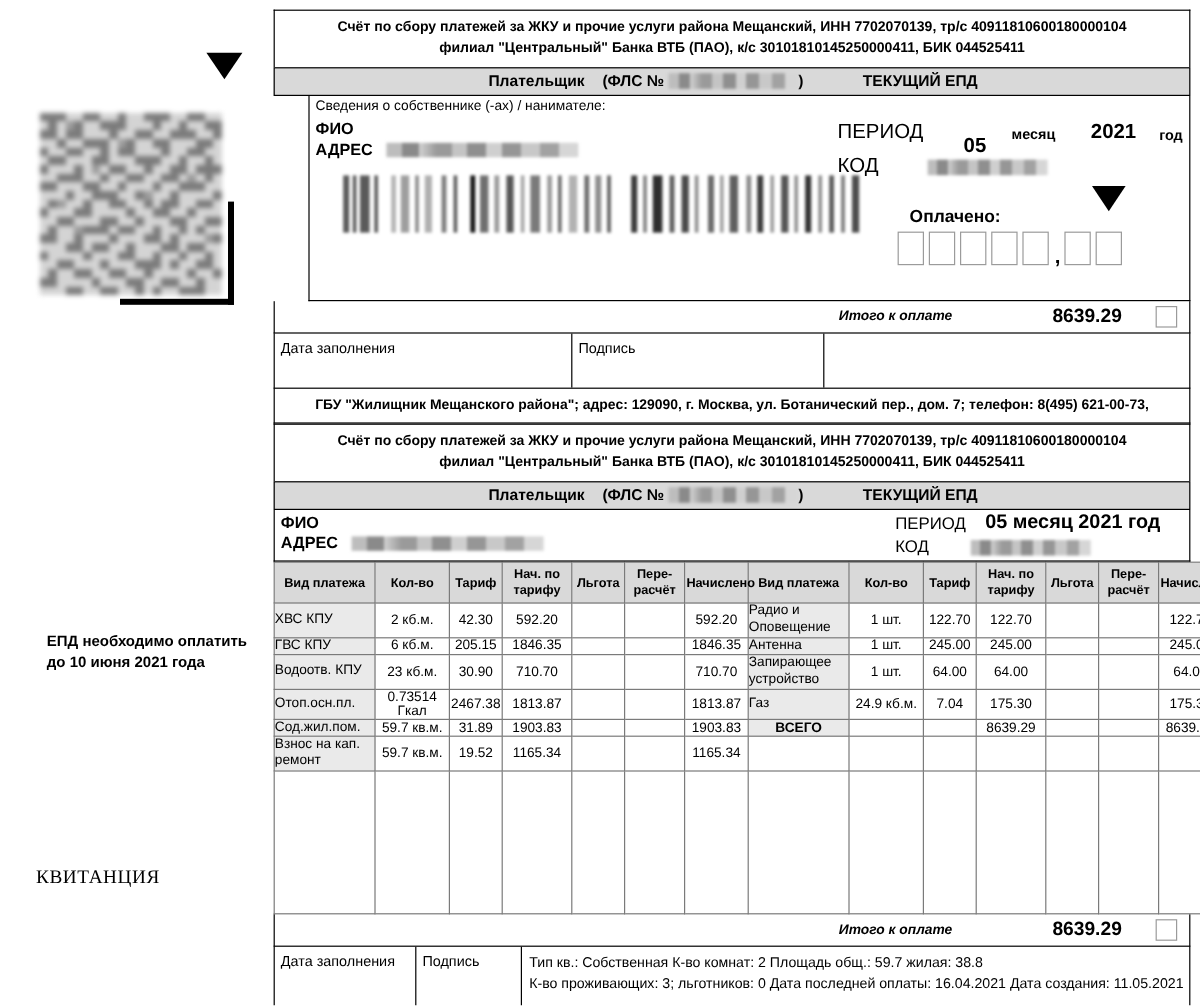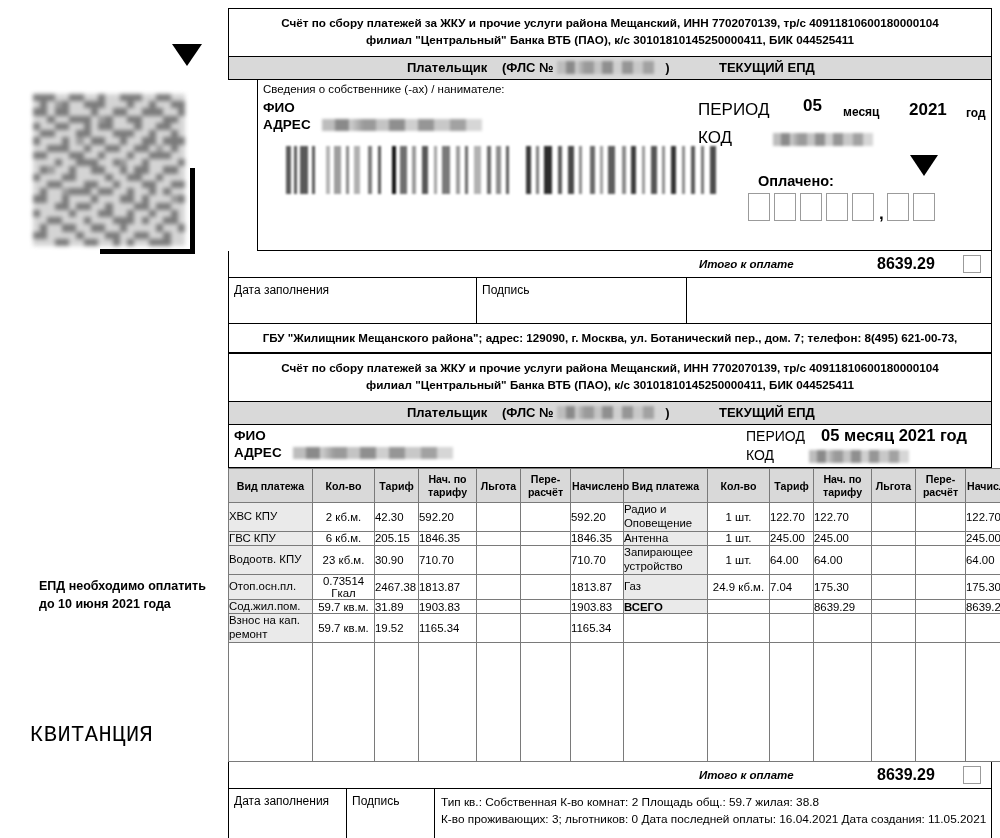--- a/index.html
+++ b/index.html
@@ -8,42 +8,42 @@
 
   
   #left-stub{position:absolute;left:0;top:0;width:228px;height:838px;}
   #izv-title{position:absolute;left:30px;top:28px;font-family:"Liberation Serif",serif;font-size:21px;letter-spacing:.5px;}
   #izv-tri{position:absolute;left:172px;top:44px;width:0;height:0;border-left:15px solid transparent;border-right:15px solid transparent;border-top:22px solid #000;}
   #qr-wrap{position:absolute;left:33px;top:94px;width:152px;height:152px;}
   #qr{width:152px;height:152px;display:block;filter:blur(2.2px);opacity:.88;}
   #qr-bracket-v{position:absolute;left:190px;top:168px;width:5px;height:86px;background:#000;}
   #qr-bracket-h{position:absolute;left:100px;top:249px;width:95px;height:5px;background:#000;}
   #qr-note{position:absolute;left:33px;top:264px;width:168px;font-size:9.5px;font-weight:bold;font-style:italic;line-height:1.32;}
-  #pay-by{position:absolute;left:39px;top:577px;width:185px;font-size:12.5px;font-weight:bold;line-height:1.45;}
-  #kvit-title{position:absolute;left:30px;top:723px;font-family:Liberation Mono, monospace;font-size:22px;letter-spacing:.5px;text-align:right;}
+  #pay-by{position:absolute;left:39px;top:525px;width:185px;font-size:12.5px;font-weight:bold;line-height:1.45;}
+  #kvit-title{position:absolute;left:30px;top:723px;font-family:Liberation Serif, serif;font-size:16px;letter-spacing:.5px;text-align:right;}
 
   
   #doc{position:absolute;left:228px;top:8px;width:764px;height:822px;}
 
   .bank-head{border:1px solid #000;border-bottom:none;padding:6px 10px 7px;font-size:11.7px;font-weight:bold;text-align:center;line-height:1.45;}
   .payer-bar{border:1px solid #000;background:#d9d9d9;height:22px;position:relative;font-size:13px;font-weight:bold;}
   .payer-bar .pb-pay{position:absolute;left:178px;top:3px;}
   .payer-bar .pb-fls{position:absolute;left:273px;top:3px;}
   .payer-bar .pb-epd{position:absolute;left:490px;top:3px;}
   .redact{display:inline-block;vertical-align:-2px;background:linear-gradient(90deg,#bdbdbd 0 8%,#8a8a8a 8% 17%,#d2d2d2 17%,#9a9a9a 26% 34%,#c4c4c4 34% 42%,#8f8f8f 42% 52%,#cfcfcf 52% 60%,#969696 60% 70%,#c8c8c8 70% 80%,#a2a2a2 80% 90%,#d6d6d6 90%);filter:blur(1.4px);}
 
   
   #notice-info{border:1px solid #000;border-top:none;height:170px;position:relative;margin-left:29px;}
   #own-label{position:absolute;left:5px;top:3px;font-size:11.5px;}
   #fio-l{position:absolute;left:5px;top:20px;font-size:13.5px;font-weight:bold;}
   #adr-l{position:absolute;left:5px;top:37px;font-size:13.5px;font-weight:bold;}
   #adr-val{position:absolute;left:64px;top:39px;width:160px;height:12px;}
   #barcode{position:absolute;left:24px;top:66px;width:440px;height:48px;filter:blur(1.3px);}
   #per-label{position:absolute;left:440px;top:20px;font-size:17px;}
-  #per-month{position:absolute;left:545px;top:16px;font-size:17px;font-weight:bold;}
+  #per-month{position:absolute;left:545px;top:32px;font-size:17px;font-weight:bold;}
   #per-mword{position:absolute;left:585px;top:25px;font-size:12px;font-weight:bold;}
   #per-year{position:absolute;left:651px;top:20px;font-size:17px;font-weight:bold;}
   #per-yword{position:absolute;left:708px;top:26px;font-size:12px;font-weight:bold;}
   #kod-label{position:absolute;left:440px;top:48px;font-size:17px;}
   #kod-val{position:absolute;left:515px;top:53px;width:100px;height:13px;}
   #oplacheno{position:absolute;left:500px;top:93px;font-size:14.5px;font-weight:bold;}
   #opl-tri{position:absolute;left:652px;top:75px;width:0;height:0;border-left:14px solid transparent;border-right:14px solid transparent;border-top:21px solid #000;}
   #opl-boxes{position:absolute;left:490px;top:113px;display:flex;align-items:center;}
   .obox{width:22px;height:28px;border:1px solid #9b9b9b;margin-right:4px;background:#fff;box-sizing:border-box;}
   .ocomma{font-size:17px;font-weight:bold;margin:0 3px 0 1px;align-self:flex-end;line-height:.8;}
@@ -68,25 +68,25 @@
   #r-per{position:absolute;left:517px;top:3px;font-size:14px;}
   #r-per-v{position:absolute;left:592px;top:1px;font-size:16.5px;font-weight:bold;}
   #r-kod{position:absolute;left:517px;top:22px;font-size:14px;}
   #r-kod-v{position:absolute;left:580px;top:25px;width:100px;height:13px;}
 
   
   table.main{border-collapse:collapse;width:100%;table-layout:fixed;}
   table.main td,table.main th{border:1px solid #7a7a7a;padding:0;font-size:11.4px;}
   table.main th{background:#d9d9d9;font-size:10.6px;font-weight:bold;line-height:1.18;padding:4px 1px;text-align:center;}
   td.svc{background:#eaeaea;font-size:11.3px;padding:2px 0 2px 5px;line-height:1.2;}
-  td.num{text-align:left;padding:2px 2px;}
+  td.num{text-align:center;padding:2px 2px;}
   td.qty{text-align:center;font-size:9.6px;padding:2px 1px;}
   td.blank{}
   td.pad{height:118px;}
-  td.total-word{background:#eaeaea;text-align:left;font-weight:bold;font-size:12px;padding:2px 0;}
+  td.total-word{background:#eaeaea;text-align:center;font-weight:bold;font-size:12px;padding:2px 0;}
 
   #total-row-2{border:1px solid #000;border-top:none;height:26px;position:relative;}
 
   #foot{border:1px solid #000;border-top:none;display:flex;height:72px;}
   #foot .f1{width:118px;border-right:1px solid #000;box-sizing:border-box;padding:5px 0 0 5px;font-size:12px;line-height:1.3;}
   #foot .f2{width:88px;border-right:1px solid #000;box-sizing:border-box;padding:5px 0 0 5px;font-size:12px;}
   #foot .f3{flex:1;display:flex;flex-direction:column;}
   #foot .f3a{padding:5px 0 0 6px;font-size:11.8px;line-height:1.42;flex:1;}
 </style>
 </head>

